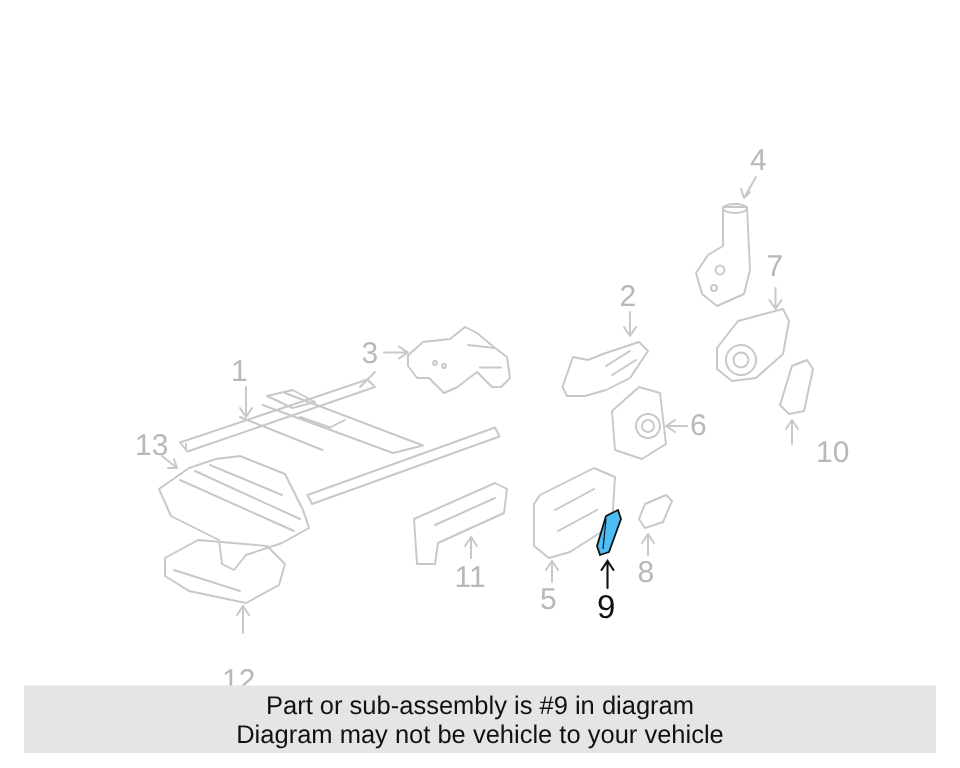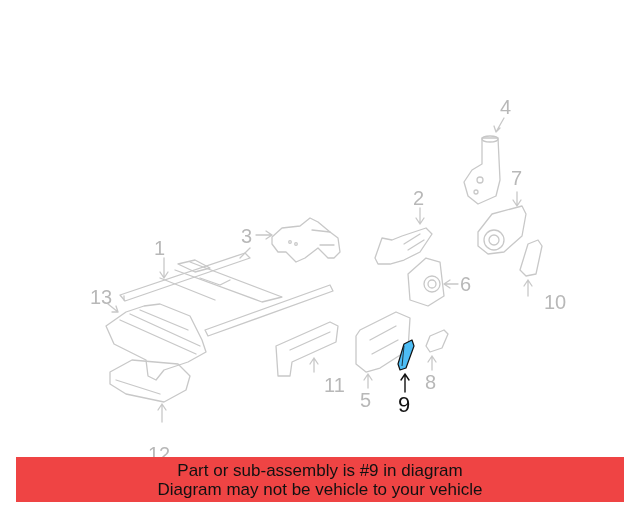--- a/index.html
+++ b/index.html
@@ -1,20 +1,20 @@
 <!DOCTYPE html>
 <html><head>
 <meta charset="utf-8">
 <style>
   html, body { margin:0; padding:0; background:#ffffff; }
   body { width:640px; height:512px; position:relative; overflow:hidden; font-family:"Liberation Sans", sans-serif; }
   #diagram { position:absolute; left:0; top:0; width:640px; height:512px; }
   .callout { position:absolute; font-family:"Liberation Sans", sans-serif; font-size:20px; color:#b8b8b8; line-height:1; }
   .callout.active { color:#111111; font-size:22px; }
-  #banner { position:absolute; left:16px; top:457px; width:608px; height:45px; background:#ef4444; text-align:center; color:#111; font-size:17px; line-height:19px; padding-top:4px; box-sizing:border-box; }
+  #banner { position:absolute; left:16px; top:457px; width:608px; height:45px; background:#e5e5e5; text-align:center; color:#111; font-size:17px; line-height:19px; padding-top:4px; box-sizing:border-box; }
   #banner div { white-space:nowrap; }
 </style>
 </head>
 <body>
 
 <svg id="diagram" viewBox="0 0 640 512" xmlns="http://www.w3.org/2000/svg">
   <g fill="none" stroke="#c8c8c8" stroke-width="1.3" stroke-linejoin="round" stroke-linecap="round">
 
     <g>
       <path d="M120 295 L245 253 L250 258 L125 301 Z"></path>
@@ -109,20 +109,20 @@
 <div class="callout" style="left:154px;top:238px;">1</div>
 <div class="callout" style="left:413px;top:188px;">2</div>
 <div class="callout" style="left:241px;top:226px;">3</div>
 <div class="callout" style="left:500px;top:97px;">4</div>
 <div class="callout" style="left:360px;top:390px;">5</div>
 <div class="callout" style="left:460px;top:274px;">6</div>
 <div class="callout" style="left:511px;top:168px;">7</div>
 <div class="callout" style="left:425px;top:372px;">8</div>
 <div class="callout active" style="left:398px;top:394px;">9</div>
 <div class="callout" style="left:516px;top:292px;margin-left:28px;">10</div>
-<div class="callout" style="left:303px;top:375px;margin-left:21px;">11</div>
+<div class="callout" style="left:303px;top:375px;">11</div>
 <div class="callout" style="left:148px;top:444px;">12</div>
 <div class="callout" style="left:90px;top:287px;">13</div>
 
 <div id="banner">
   <div>Part or sub-assembly is #9 in diagram</div>
   <div>Diagram may not be vehicle to your vehicle</div>
 </div>
 
 </body></html>

